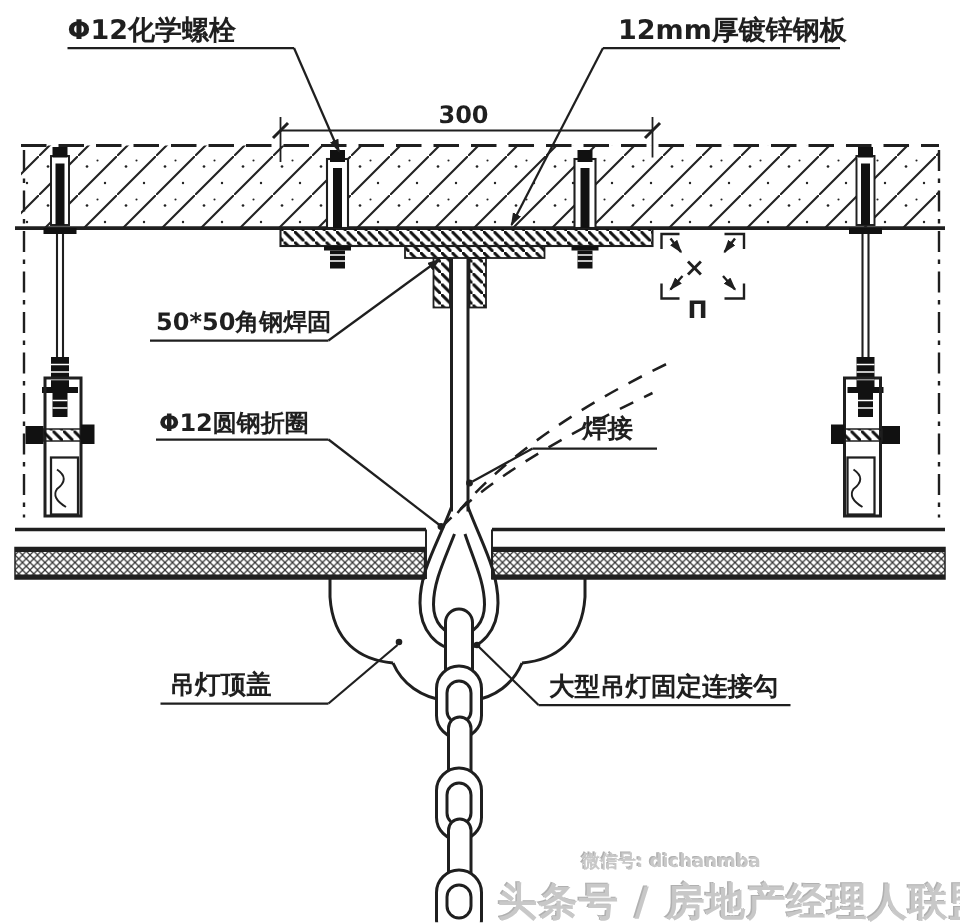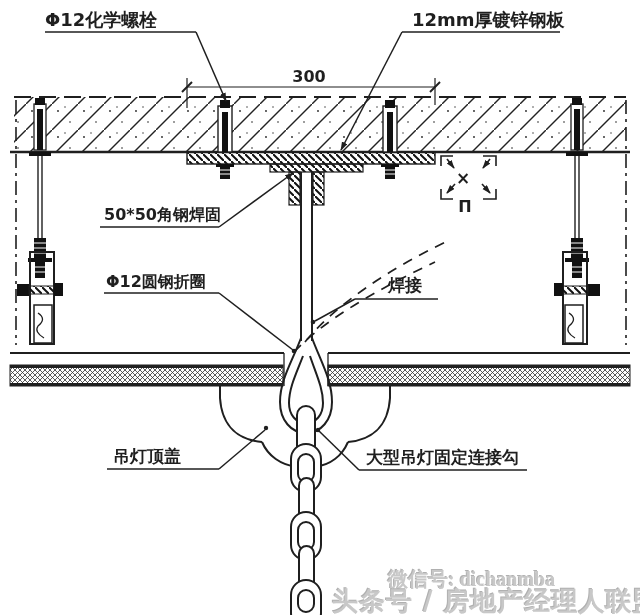--- a/index.html
+++ b/index.html
@@ -2,21 +2,21 @@
 <html><head>
 <meta charset="utf-8">
 <style>
   html,body{margin:0;padding:0;background:#ffffff;}
   .canvas{position:relative;width:640px;height:615px;background:#ffffff;overflow:hidden;
           font-family:"DejaVu Sans","Liberation Sans",sans-serif;}
   svg{position:absolute;left:0;top:0;}
   svg text{font-family:"DejaVu Sans","Liberation Sans",sans-serif;font-weight:700;fill:#1f1f1f;}
   .wm{position:absolute;white-space:nowrap;font-weight:700;
       color:#c8c8c8;text-shadow:1px 1px 0 #ffffff,-1px -1px 0 #b0b0b0;}
-  .wm1{left:388px;top:566px;font-size:20px;font-family:Liberation Serif, serif;}
+  .wm1{left:388px;top:566px;font-size:12px;}
   .wm2{left:332px;top:584px;font-size:26px;letter-spacing:1px;}
 </style>
 </head>
 <body>
 
 <div class="canvas">
 <svg width="640" height="615" viewBox="0 0 640 615">
   <defs>
     <pattern id="hatchSlab" width="26" height="26" patternUnits="userSpaceOnUse">
       <line x1="0" y1="26" x2="26" y2="0" stroke="#222" stroke-width="1.4"></line>

